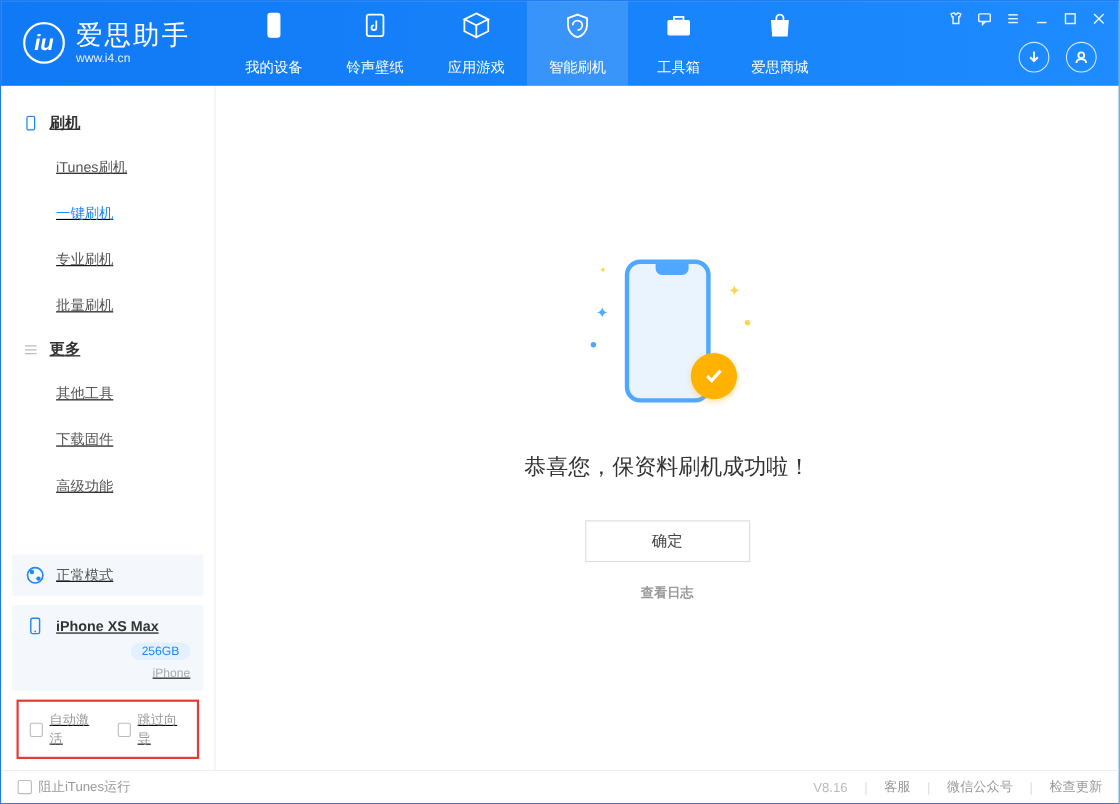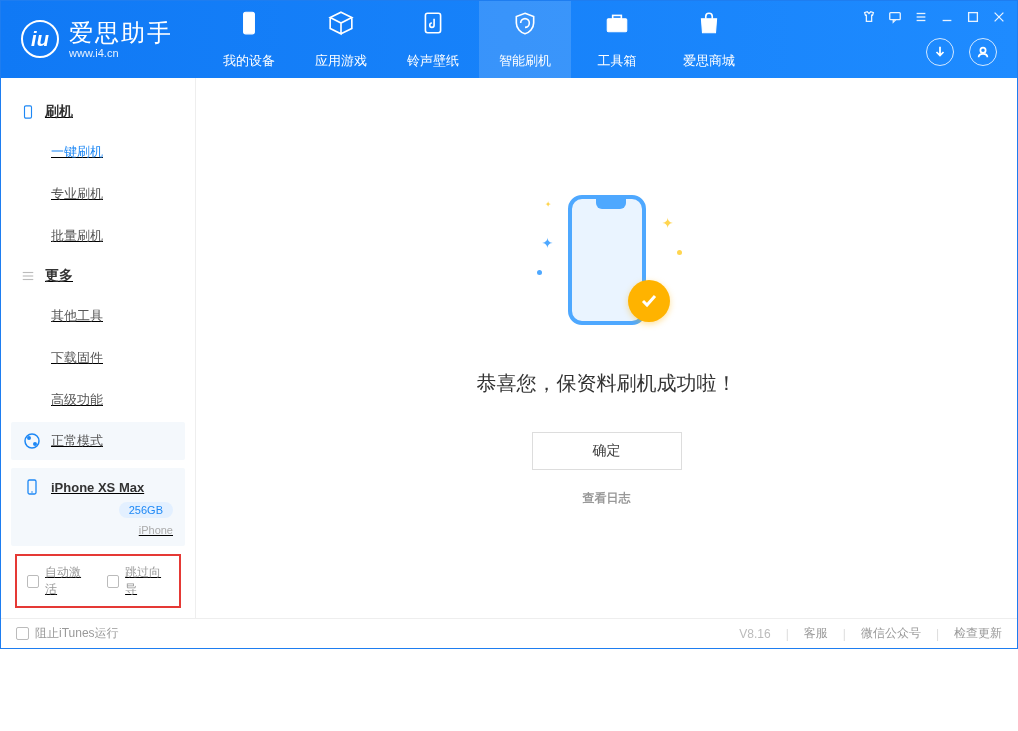--- a/index.html
+++ b/index.html
@@ -1,17 +1,17 @@
 <!DOCTYPE html>
 <html><head>
 <meta charset="utf-8">
 <style>
 * { margin: 0; padding: 0; box-sizing: border-box; font-family: "Microsoft YaHei", "PingFang SC", sans-serif; }
 body { background: #fff; }
-.app-window { width: 1018px; height: 649px; border: 1px solid #1e7df0; display: flex; flex-direction: column; }
+.app-window { width: 1018px; height: 731px; border: 1px solid #1e7df0; display: flex; flex-direction: column; }
 
 
 .header { height: 77px; background: linear-gradient(to right, #1079f5, #1e8bff); display: flex; align-items: center; color: #fff; position: relative; }
 .logo-block { display: flex; align-items: center; padding: 0 20px; gap: 10px; }
 .logo-circle { width: 38px; height: 38px; border: 2px solid #fff; border-radius: 50%; display: flex; align-items: center; justify-content: center; font-size: 20px; font-weight: bold; font-style: italic; }
 .logo-text { display: flex; flex-direction: column; line-height: 1.1; }
 .logo-title { font-size: 24px; font-weight: normal; letter-spacing: 2px; }
 .logo-sub { font-size: 11px; opacity: 0.9; }
 
 .tabs { display: flex; height: 100%; margin-left: 10px; }
@@ -96,33 +96,33 @@
         <span class="tab-icon">
             <svg viewBox="0 0 24 24">
               <rect x="7" y="2" width="10" height="20" rx="2" fill="#fff"></rect>
             </svg>
           </span>
         <span>我的设备</span>
       </div>
       <div class="tab">
         <span class="tab-icon">
             <svg viewBox="0 0 24 24">
-              <path d="M12 2 L22 7 L12 12 L2 7 Z M2 7 V17 L12 22 V12 M22 7 V17 L12 22" fill="none" stroke="#fff" stroke-width="1.5"></path>
-            </svg>
-          </span>
-        <span>应用游戏</span>
-      </div>
-      <div class="tab">
-        <span class="tab-icon">
-            <svg viewBox="0 0 24 24">
               <rect x="5" y="3" width="14" height="18" rx="2" fill="none" stroke="#fff" stroke-width="1.5"></rect>
               <path d="M13 8 V14 A2 2 0 1 1 11 12" fill="none" stroke="#fff" stroke-width="1.5"></path>
             </svg>
           </span>
         <span>铃声壁纸</span>
+      </div>
+      <div class="tab">
+        <span class="tab-icon">
+            <svg viewBox="0 0 24 24">
+              <path d="M12 2 L22 7 L12 12 L2 7 Z M2 7 V17 L12 22 V12 M22 7 V17 L12 22" fill="none" stroke="#fff" stroke-width="1.5"></path>
+            </svg>
+          </span>
+        <span>应用游戏</span>
       </div>
       <div class="tab active">
         <span class="tab-icon">
             <svg viewBox="0 0 24 24">
               <path d="M12 3 L20 6 V12 C20 17 16 21 12 22 C8 21 4 17 4 12 V6 Z" fill="none" stroke="#fff" stroke-width="1.5"></path>
               <path d="M8 12 A4 4 0 1 1 12 16" fill="none" stroke="#fff" stroke-width="1.5"></path>
             </svg>
           </span>
         <span>智能刷机</span>
       </div>
@@ -200,20 +200,21 @@
 
   <div class="body">
     <div class="sidebar">
       <div class="side-scroll">
         <div class="side-group-header">
           <svg viewBox="0 0 16 16">
               <rect x="4" y="1" width="8" height="14" rx="1.5" fill="none" stroke="#1e88f5" stroke-width="1.3"></rect>
             </svg>
           <span>刷机</span>
         </div>
+        <div class="side-item">iTunes刷机</div>
         <div class="side-item active">一键刷机</div>
         <div class="side-item">专业刷机</div>
         <div class="side-item">批量刷机</div>
 
         <div class="side-group-header">
           <svg viewBox="0 0 16 16">
               <line x1="2" y1="4" x2="14" y2="4" stroke="#bbb" stroke-width="1.3"></line>
               <line x1="2" y1="8" x2="14" y2="8" stroke="#bbb" stroke-width="1.3"></line>
               <line x1="2" y1="12" x2="14" y2="12" stroke="#bbb" stroke-width="1.3"></line>
             </svg>

